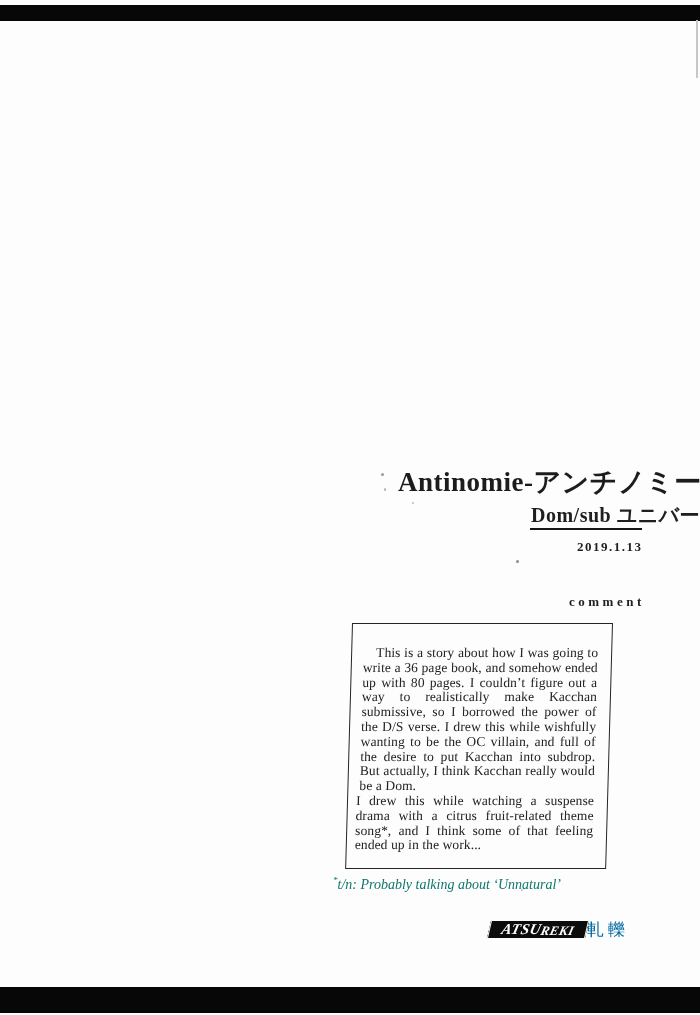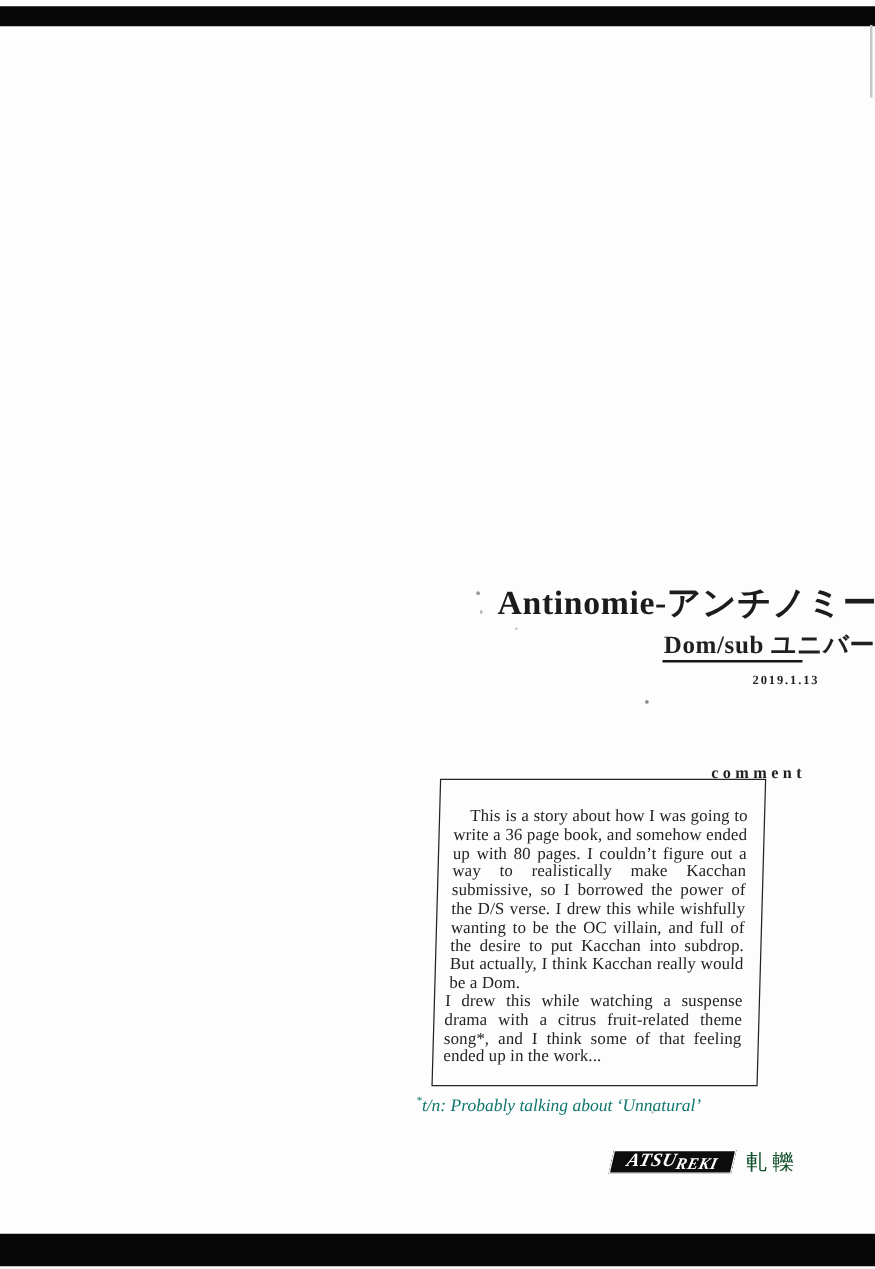--- a/index.html
+++ b/index.html
@@ -28,29 +28,27 @@
     color: #1c1c1c; white-space: nowrap;
   }
   .genre {
     left: 531px; top: 502px;
     font-size: 20px; font-weight: 700; letter-spacing: 0.5px;
     white-space: nowrap;
   }
   .genre-rule { left: 530px; top: 528px; width: 112px; height: 2px; background: #161616; }
   .date {
     left: 577px; top: 539px;
-    font-size: 10px; font-weight: 700; letter-spacing: 1.5px;
+    font-size: 13px; font-weight: 700; letter-spacing: 1.5px;
     white-space: nowrap;
-    margin-left: 25px;
   }
   .comment-label {
     left: 569px; top: 594px;
     font-size: 13px; font-weight: 700; letter-spacing: 3.5px;
     white-space: nowrap;
-    margin-top: 16px;
   }
 
   
   .comment-box {
     left: 352px; top: 623px;
     width: 261px; height: 246px;
     border: 1.5px solid #242424;
     box-sizing: border-box;
     transform: skewX(-1.6deg);
     transform-origin: 0 0;
@@ -86,22 +84,21 @@
     display: flex; align-items: center; justify-content: center;
     box-shadow: 0 0 0 1px #fdfdfd inset;
   }
   .logo-box .latin {
     color: #ffffff; font-weight: 700; font-style: italic;
     letter-spacing: 0.5px; line-height: 1;
   }
   .logo-box .part1 { font-size: 15px; }
   .logo-box .part2 { font-size: 13px; position: relative; top: 1px; }
   .logo-kanji {
-    margin-left: 10px;
-    font-size: 17px; letter-spacing: 4px; color: #14532d;
+    font-size: 17px; letter-spacing: 4px; color: #0369a1;
     line-height: 19px; white-space: nowrap;
   }
 </style>
 </head>
 <body>
 
 <div id="page">
 
   <div class="abs scan-bar top"></div>
   <div class="abs scan-bar bottom"></div>

